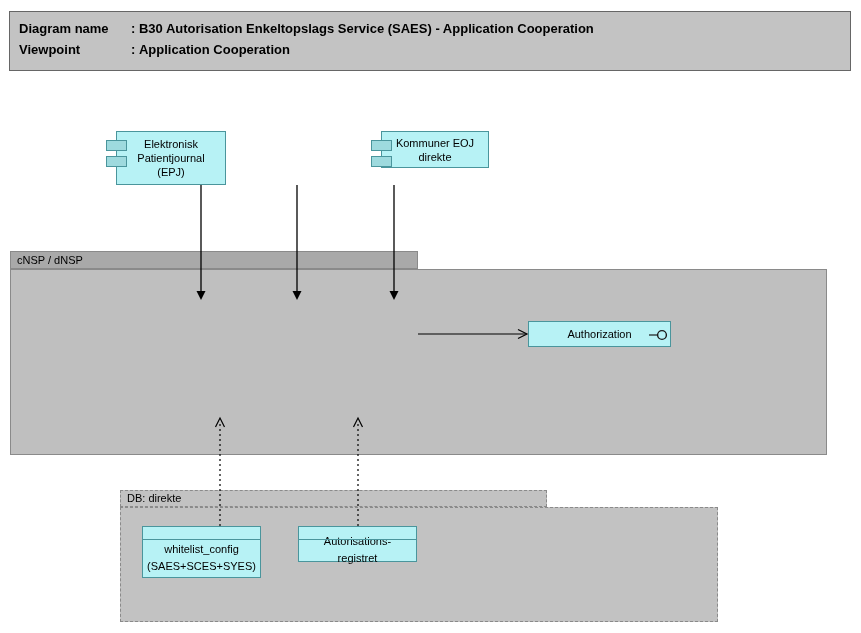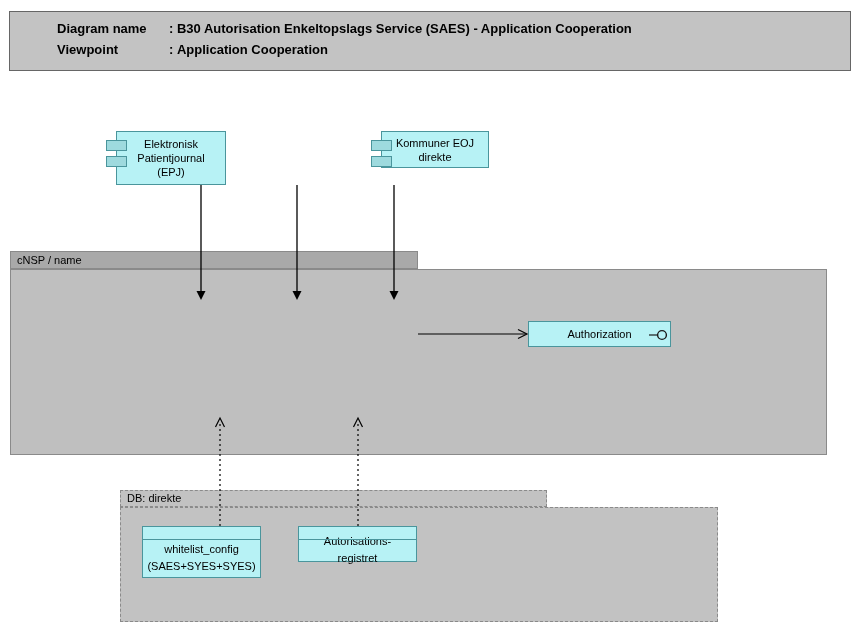--- a/index.html
+++ b/index.html
@@ -14,21 +14,21 @@
   
   .title-block{
     position:absolute;left:9px;top:11px;width:842px;height:60px;
     background:var(--title-block-fill,#c3c3c3);
     border:1px solid var(--title-block-border,#666);
     box-sizing:border-box;
     padding:6px 0 0 9px;
     font-size:13px;font-weight:bold;line-height:21px;
   }
   .title-row{white-space:nowrap;}
-  .title-label{display:inline-block;width:112px;margin-left:38px;}
+  .title-label{display:inline-block;width:112px;}
   
   .group-tab,.group-body{position:absolute;box-sizing:border-box;}
   .nsp-tab{
     left:10px;top:251px;width:408px;height:18px;
     background:var(--group-header-fill,#a9a9a9);
     border:1px solid var(--group-border,#8a8a8a);
     font-size:11px;line-height:16px;padding-left:6px;
     z-index:1;
   }
   .nsp-body{
@@ -105,21 +105,21 @@
 <body>
 
 <div class="canvas">
 
   <div class="title-block">
     <div class="title-row"><span class="title-label">Diagram name</span><span>:</span>&nbsp;<span>B30 Autorisation Enkeltopslags Service (SAES) - Application Cooperation</span></div>
     <div class="title-row"><span class="title-label">Viewpoint</span><span>:</span>&nbsp;<span>Application Cooperation</span></div>
   </div>
 
   <div class="group-tab nsp-tab">
-    <span>cNSP / name</span>
+    <span>cNSP / dNSP</span>
   </div>
   <div class="group-body nsp-body"></div>
 
   <div class="group-tab db-tab">
     <span>DB: direkte</span>
   </div>
   <div class="group-body db-body"></div>
 
   <div class="el component-epj">
     <span class="port p1"></span>
@@ -140,21 +140,21 @@
     <span>Authorization</span>
     <svg class="lollipop" viewBox="0 0 19 12">
       <line x1="0" y1="6" x2="8" y2="6" stroke="#1a1a1a" stroke-width="1.2"></line>
       <circle cx="13" cy="6" r="4.4" fill="none" stroke="#1a1a1a" stroke-width="1.4"></circle>
     </svg>
   </div>
 
   <div class="el data-object do-whitelist">
     <span class="do-header"></span>
     <span>whitelist_config
-(SAES+SYES+SYES)</span>
+(SAES+SCES+SYES)</span>
   </div>
   <div class="el data-object do-register">
     <span class="do-header"></span>
     <span>Autorisations-
 registret</span>
   </div>
 
   <svg class="wires" viewBox="0 0 861 633">
 
     <g>

